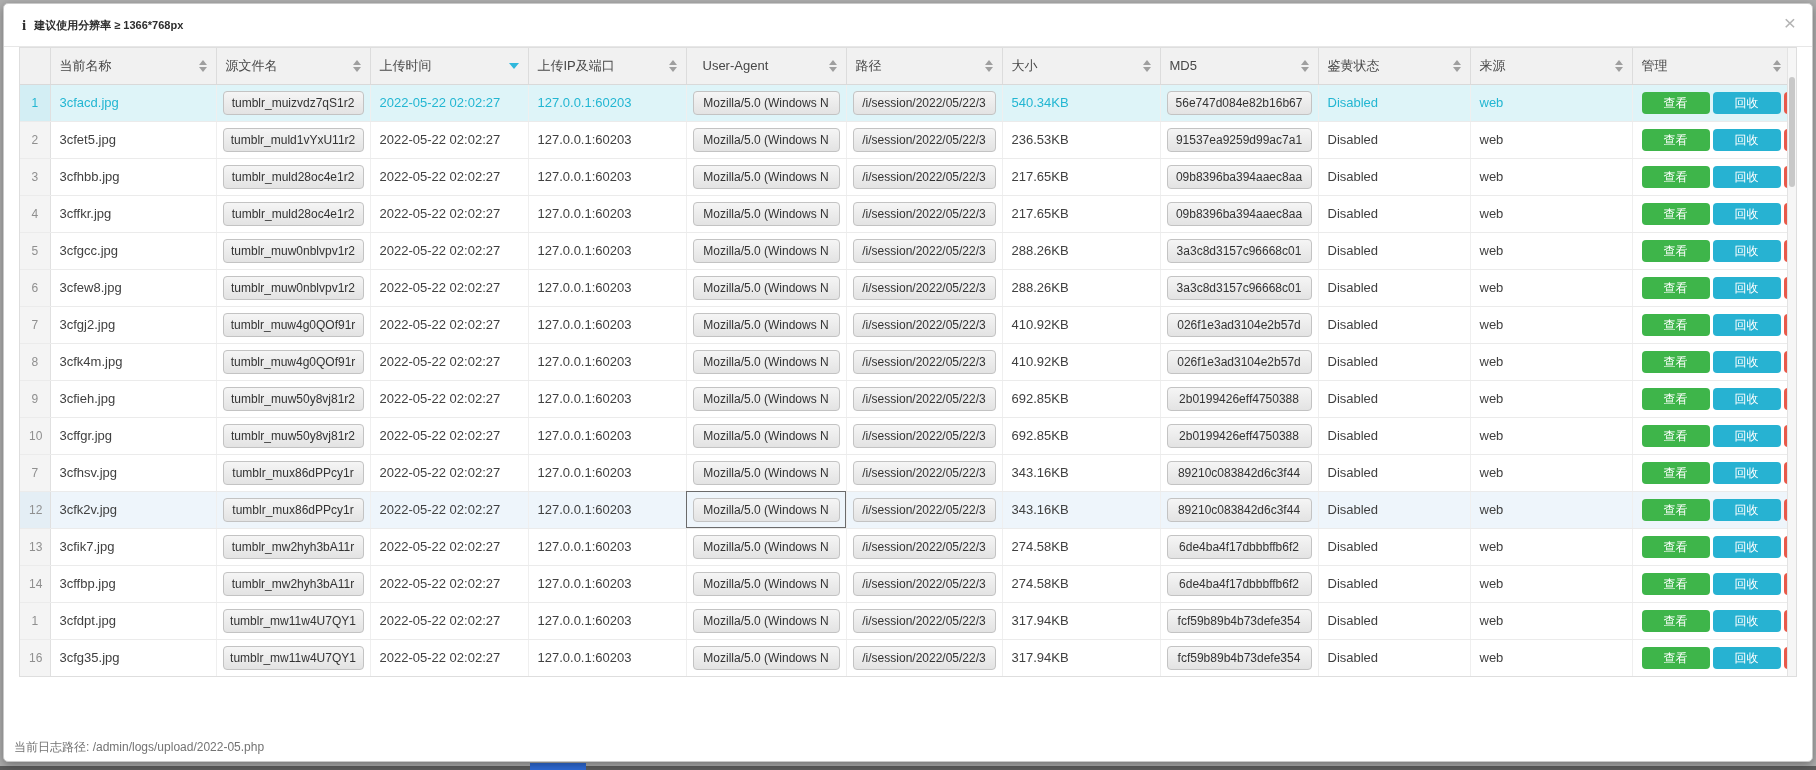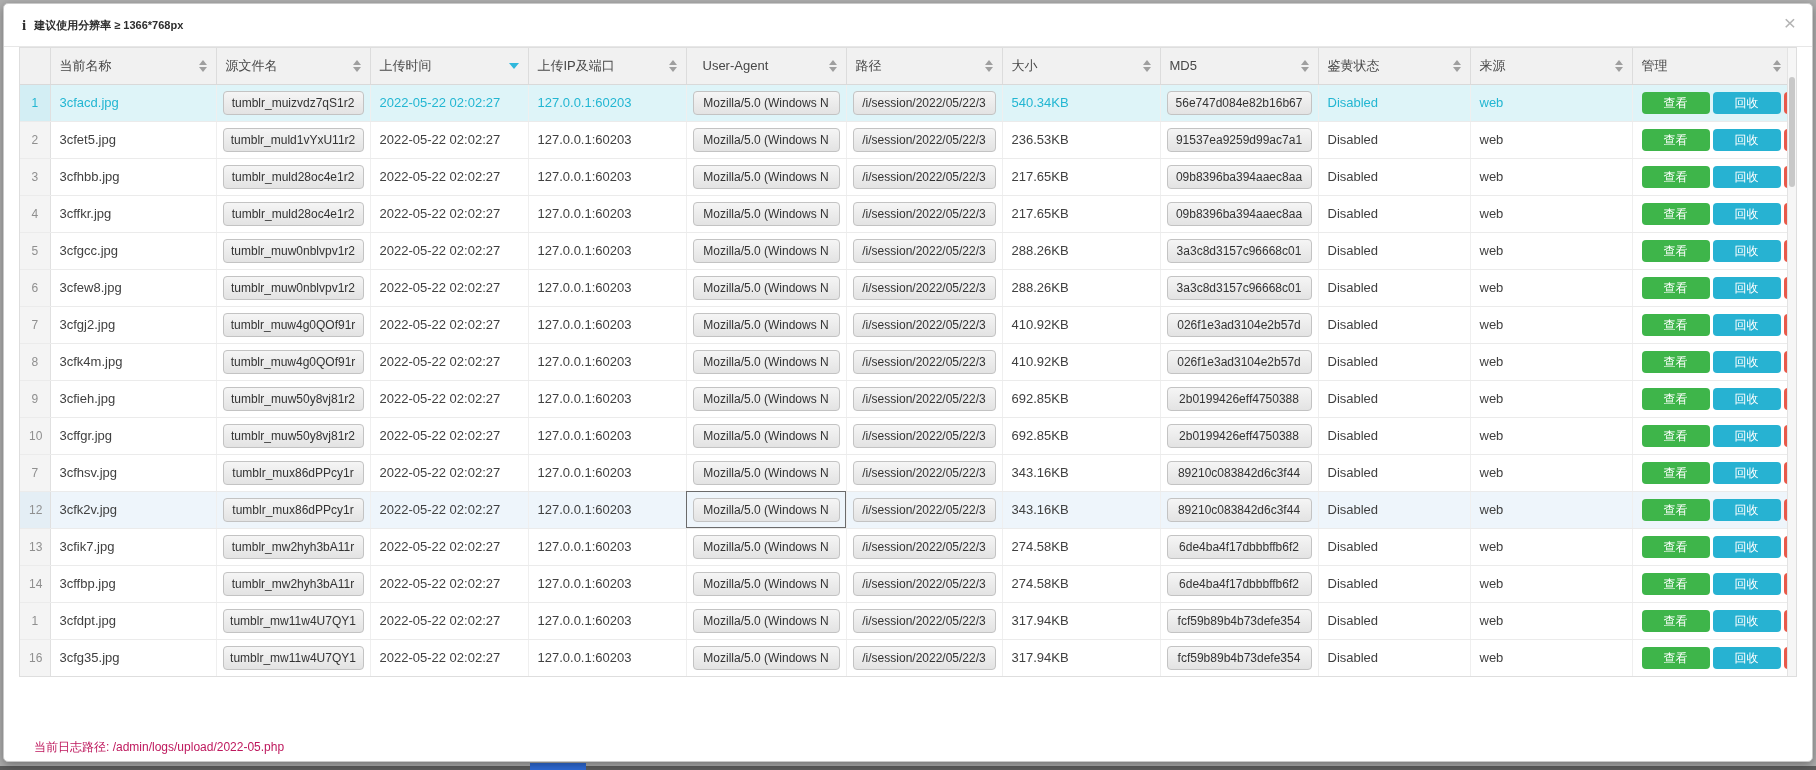--- a/index.html
+++ b/index.html
@@ -34,21 +34,21 @@
   .btn-view{background:#3eb54a;}
   .btn-recycle{background:#27b2d2;}
   .btn-delete{background:#e8594a;}
   .sort{display:inline-flex;flex-direction:column;margin-left:4px;flex:none;}
   .tri{width:0;height:0;border-left:4px solid transparent;border-right:4px solid transparent;}
   .tri-up{border-bottom:5px solid #9f9f9f;margin-bottom:2px;}
   .tri-down{border-top:5px solid #9f9f9f;}
   .tri-desc{width:0;height:0;border-left:5px solid transparent;border-right:5px solid transparent;border-top:6px solid #2fb8dc;}
   .table-scrollbar{position:absolute;top:0;right:0;width:9px;height:100%;background:#f6f6f6;border-left:1px solid #e3e3e3;}
   .scroll-thumb{position:absolute;top:29px;left:1px;width:6px;height:110px;background:#c8c8c8;border-radius:3px;cursor:pointer;}
-  .footer-path{position:absolute;left:30px;bottom:5px;font-size:12px;color:#be185d;}
+  .footer-path{position:absolute;left:10px;bottom:5px;font-size:12px;color:#737373;}
 </style>
 </head>
 <body>
 
 <div class="dark-band"></div>
 <div class="blue-fragment"></div>
 
 <div class="modal">
   <div class="modal-header">
     <span class="info-icon">i</span>

